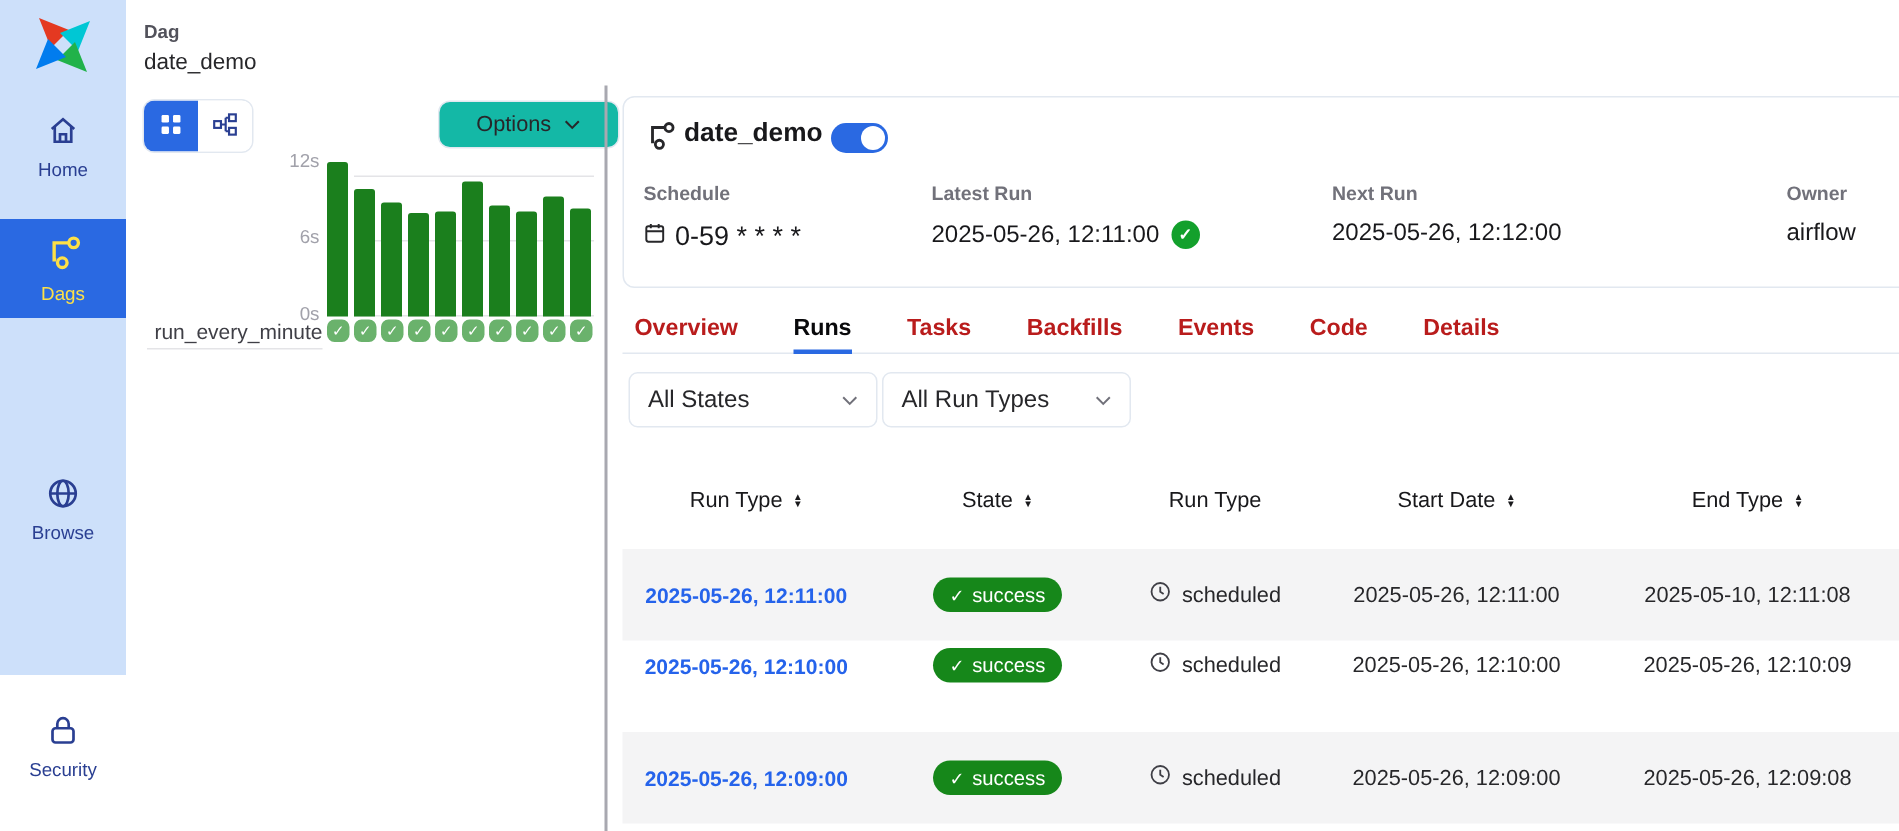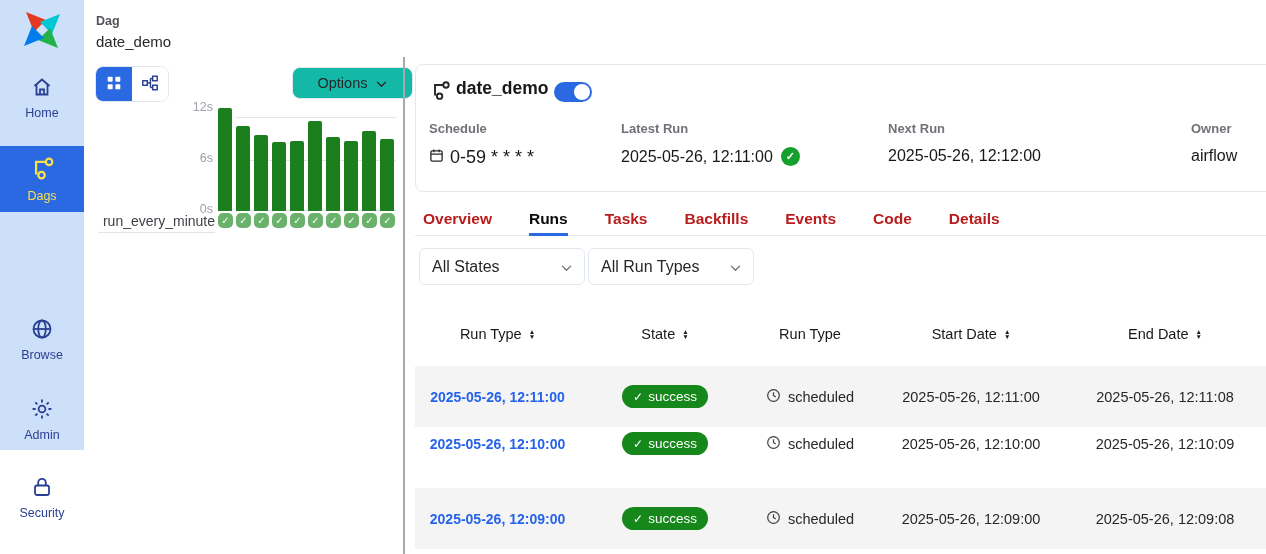--- a/index.html
+++ b/index.html
@@ -127,29 +127,20 @@
       <span>
         <svg width="24" height="24" viewBox="0 0 24 24" fill="none" stroke="currentColor" stroke-width="1.8">
           <circle cx="12" cy="12" r="8.5"></circle>
             <ellipse cx="12" cy="12" rx="3.8" ry="8.5"></ellipse>
             <path d="M3.5 12h17"></path>
         </svg>
       </span>
       <span class="nav-label">Browse</span>
     </div>
 
-    <div class="nav-item" style="top:386px">
-      <span>
-        <svg width="24" height="24" viewBox="0 0 24 24" fill="none" stroke="currentColor" stroke-width="1.8">
-          <circle cx="12" cy="12" r="3.4"></circle>
-          <path d="M12 2.6v3M12 18.4v3M2.6 12h3M18.4 12h3M5.3 5.3l2.1 2.1M16.6 16.6l2.1 2.1M18.7 5.3l-2.1 2.1M7.4 16.6l-2.1 2.1"></path>
-        </svg>
-      </span>
-      <span class="nav-label">Admin</span>
-    </div>
 
     <div class="nav-item" style="top:464px">
       <span>
         <svg width="24" height="24" viewBox="0 0 24 24" fill="none" stroke="currentColor" stroke-width="1.8">
           <rect x="5" y="10.5" width="14" height="9.5" rx="2"></rect>
             <path d="M8.2 10.5V7.6a3.8 3.8 0 0 1 7.6 0v2.9"></path>
         </svg>
       </span>
       <span class="nav-label">Security</span>
     </div>
@@ -323,21 +314,21 @@
       <span>Run Type</span>
     </div>
     <div class="th c4">
       <span>Start Date</span>
       <span class="sort">
           <span>▲</span>
           <span>▼</span>
         </span>
     </div>
     <div class="th c5">
-      <span>End Date</span>
+      <span>End Type</span>
       <span class="sort">
           <span>▲</span>
           <span>▼</span>
         </span>
     </div>
   </div>
 
   <div class="trow striped" style="top:366px">
     <div class="td c1">
         <span class="run-link">2025-05-26, 12:11:00</span>
@@ -352,21 +343,21 @@
       <span><svg width="15" height="15" viewBox="0 0 16 16" fill="none" stroke="#3f3f46" stroke-width="1.3">
             <circle cx="8" cy="8" r="6.2"></circle>
             <path d="M8 4.5V8l2.4 1.6"></path>
           </svg></span>
       <span>scheduled</span>
     </div>
     <div class="td c4">
         <span>2025-05-26, 12:11:00</span>
       </div>
     <div class="td c5">
-        <span>2025-05-26, 12:11:08</span>
+        <span>2025-05-10, 12:11:08</span>
       </div>
   </div>
 
   <div class="trow" style="top:413px">
     <div class="td c1">
         <span class="run-link">2025-05-26, 12:10:00</span>
       </div>
     <div class="td c2">
         <span class="badge">
           <span class="bcheck">✓</span>

